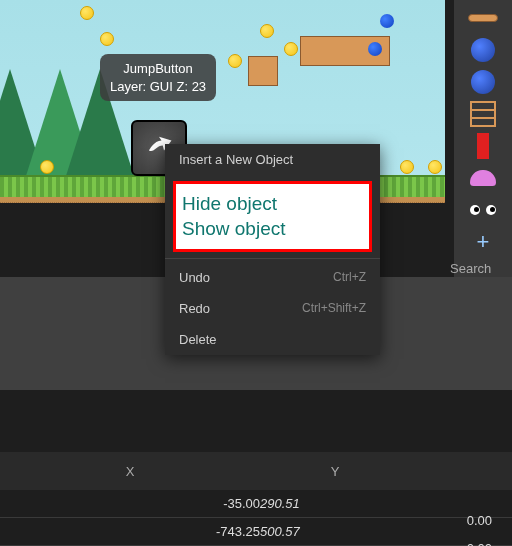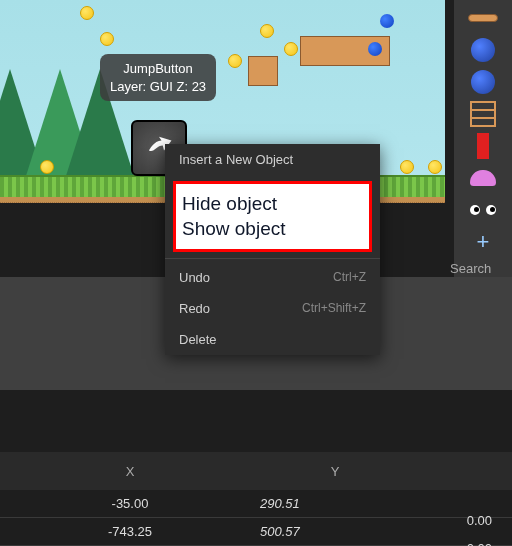--- a/index.html
+++ b/index.html
@@ -136,21 +136,21 @@
     .menu-separator {
       height: 1px;
       background: #444;
       margin: 3px 0;
     }
     .red-box {
       margin: 6px 8px;
       border: 3px solid red;
       background: #fff;
       padding: 8px 6px;
-      color: #0f172a;
+      color: #0f766e;
       font-size: 19px;
       line-height: 1.3;
     }
     .menu-shortcut { color: #888; font-size: 12px; }
     
     .object-panel {
       position: absolute;
       top: 0; right: 0;
       width: 58px;
       height: 277px;
@@ -262,21 +262,21 @@
       top: 490px; left: 0; right: 0;
     }
     .props-row {
       height: 28px;
       display: flex;
       color: #ddd;
       font-size: 13px;
       align-items: center;
       border-bottom: 1px solid #3a3a3a;
     }
-    .props-row .col-x { text-align: center; }
+    .props-row .col-x { text-align: right; }
     .props-row .col-y { text-align: left; font-style: italic; }
     .props-row .col-angle { text-align: right; padding-right: 20px; margin-top: 34px; }
   </style>
 </head>
 <body>
 
 <div class="scene-viewport">
   <div class="tree" style="left:-20px"></div>
   <div class="tree light" style="left:30px"></div>
   <div class="tree" style="left:70px"></div>

